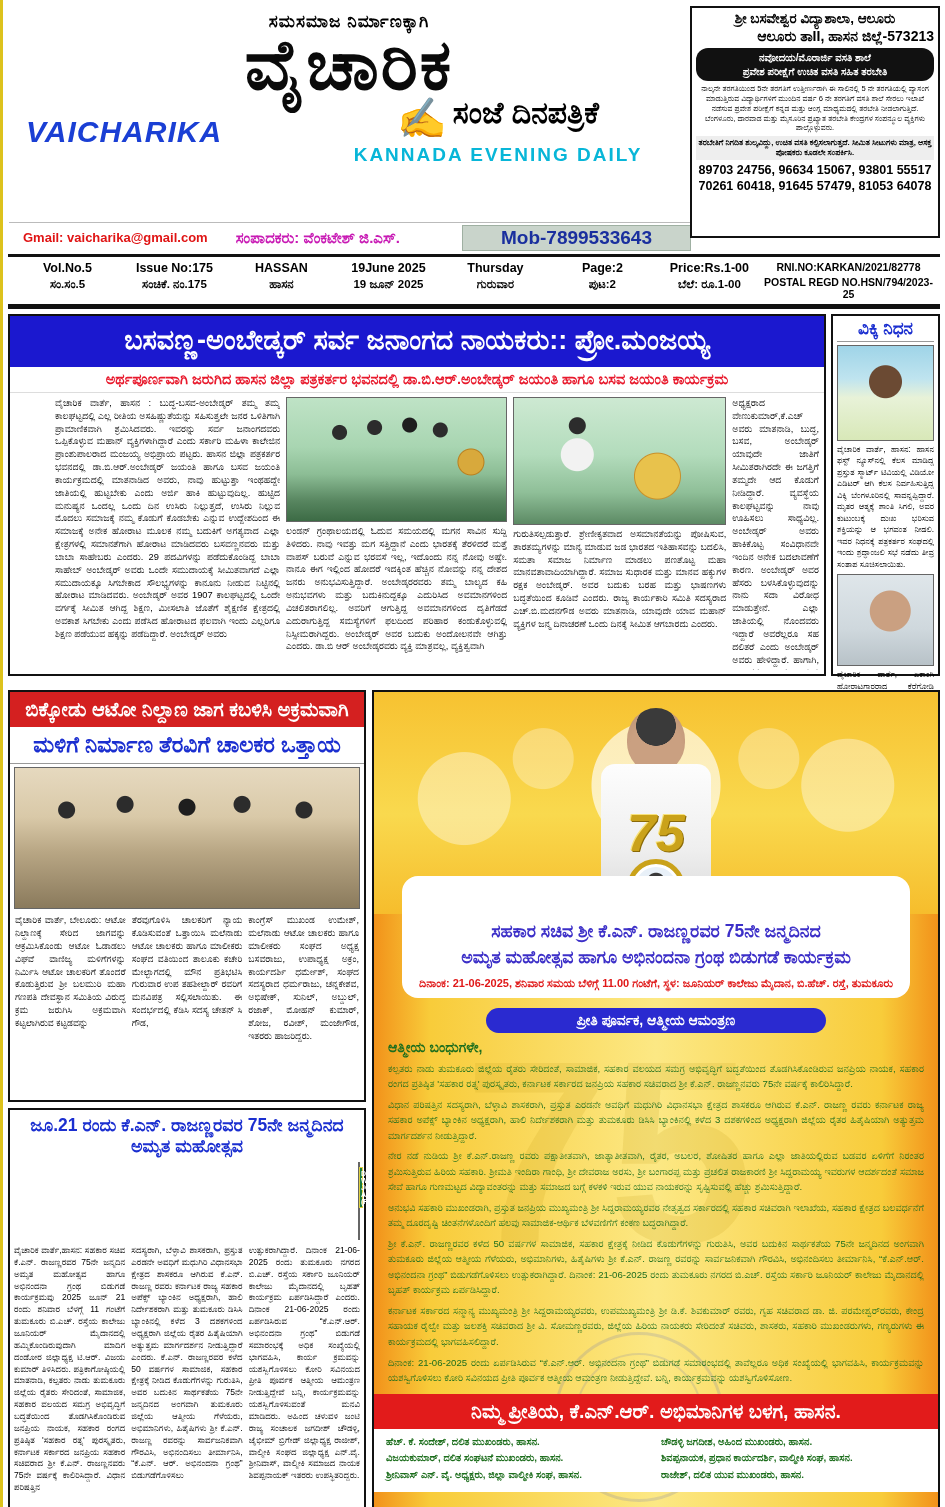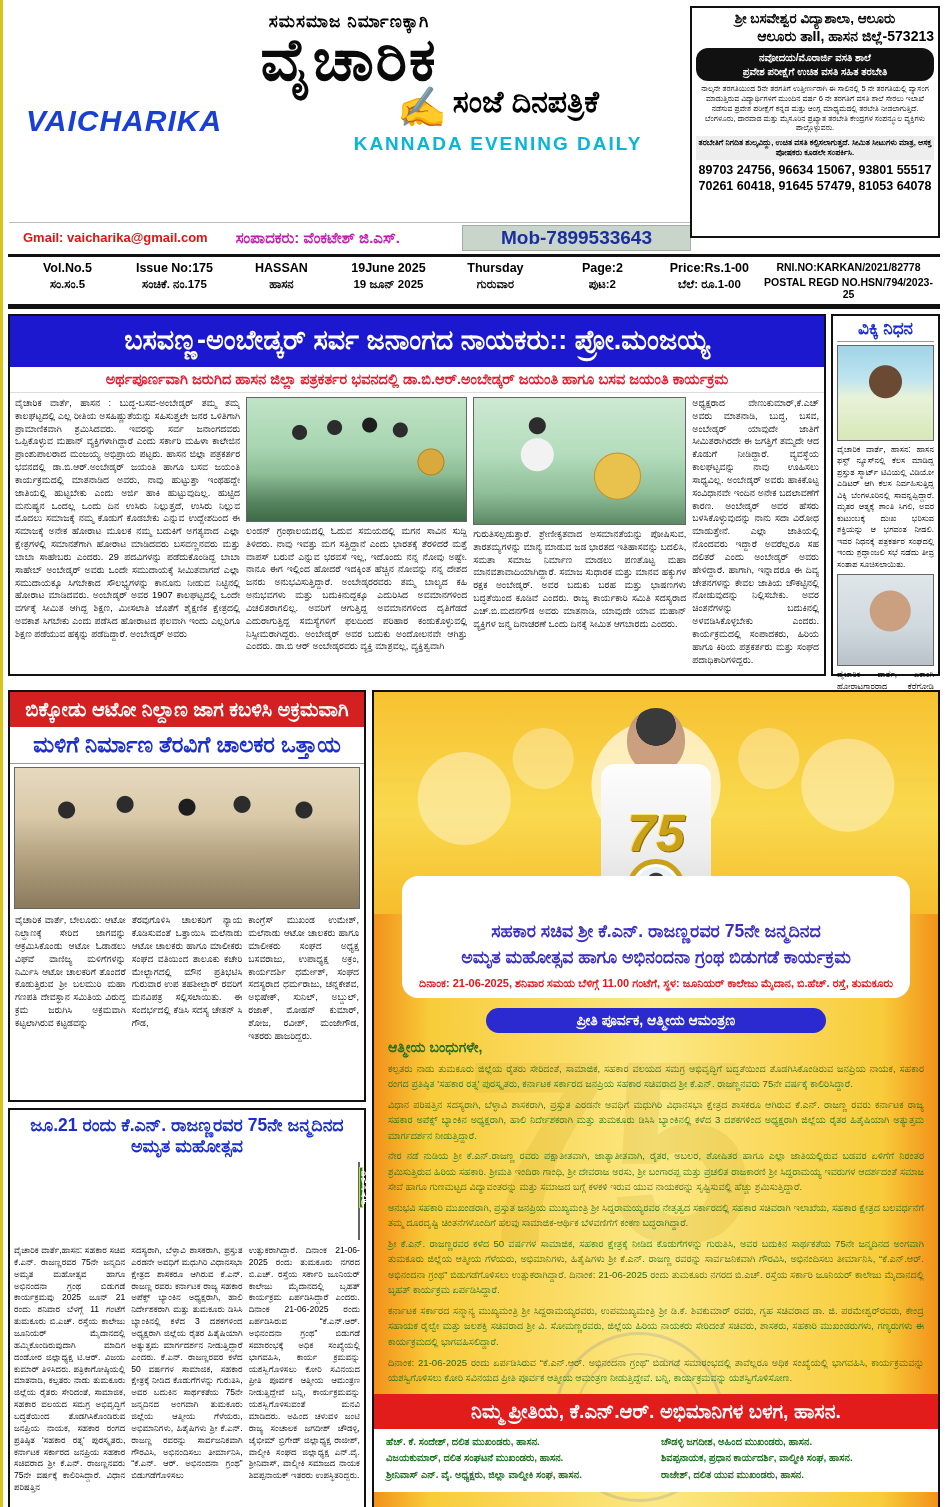--- a/index.html
+++ b/index.html
@@ -4,21 +4,21 @@
 <style>
   * { margin:0; padding:0; box-sizing:border-box; }
   html,body { background:#ffffff; }
   body { width:945px; height:1507px; font-family:"Liberation Sans", sans-serif; overflow:hidden; }
   .page { width:945px; height:1507px; background:#fff; position:relative; padding:4px 5px; border-left:3px solid #ddc21c; }
 
   
   .masthead { position:relative; height:248px; }
   .mast-left { position:absolute; left:0; top:0; width:682px; height:248px; }
   .tagline { text-align:center; font-weight:bold; font-size:17px; letter-spacing:1px; padding-top:8px; }
-  .title-kn { text-align:center; font-size:59px; line-height:0.95; font-weight:bold; color:#0a0a0a; letter-spacing:2px; }
+  .title-kn { text-align:center; font-size:70px; line-height:0.95; font-weight:bold; color:#0a0a0a; letter-spacing:2px; }
   .mast-row { position:relative; height:62px; margin-top:2px; }
   .title-en { position:absolute; left:18px; bottom:14px; color:#1a3fd4; font-size:30px; font-weight:bold; font-style:italic; letter-spacing:1px; }
   .sub-wrap { position:absolute; left:300px; top:-6px; width:380px; text-align:center; }
   .pen-icon { font-size:40px; vertical-align:middle; margin-right:6px; }
   .sub-kn { font-size:30px; font-weight:bold; }
   .sub-en { color:#08b6d8; font-weight:bold; font-size:19px; letter-spacing:2px; margin-top:2px; }
   .contact-strip { position:absolute; left:1px; bottom:0; width:682px; height:30px; display:flex; align-items:center; border-top:1px solid #bbb; }
   .gmail { color:#e01414; font-weight:bold; font-size:13px; margin-left:14px; }
   .editor { color:#c81ab4; font-weight:bold; font-size:15px; margin-left:28px; }
   .mob { background:#c9d4cb; color:#1a2f9e; font-weight:bold; font-size:19px; padding:1px 38px; margin-left:auto; border:1px solid #9fb0a2; }
@@ -41,21 +41,21 @@
   .info-kn { font-size:11.5px; font-weight:bold; margin-top:3px; }
   .info-cell.small .info-en, .info-cell.small .info-kn { font-size:10.5px; }
 
   
   .row-main { display:flex; gap:5px; margin-top:5px; height:362px; }
   .main-article { width:818px; border:2px solid #111; background:#fff; display:flex; flex-direction:column; }
   .ma-headline { background:#1b18cf; color:#fff; text-align:center; font-size:27px; font-weight:bold; padding:9px 4px 11px; }
   .ma-subhead { color:#e8192c; text-align:center; font-size:14.5px; font-weight:bold; padding:4px 2px; border-bottom:1px solid #ddd; }
   .ma-body { flex:1; display:flex; gap:6px; padding:4px 5px; overflow:hidden; }
   .ma-col { font-size:9.3px; line-height:1.38; text-align:justify; overflow:hidden; }
-  .ma-col1 { width:28%; }
+  .ma-col1 { width:28%;margin-left:40px; }
   .ma-col2 { width:27.5%; }
   .ma-col3 { width:26.5%; }
   .ma-col4 { flex:1; }
   .photo { border:1px solid #666; margin-bottom:3px; }
   .photo-jayanti1 { height:125px; background:
       radial-gradient(circle at 84% 52%, #d8a93c 0 12px, #b97f1e 13px, transparent 14px),
       radial-gradient(circle at 24% 28%, #2c2c2c 0 7px, transparent 8px),
       radial-gradient(circle at 40% 24%, #2c2c2c 0 7px, transparent 8px),
       radial-gradient(circle at 56% 22%, #1e1e1e 0 7px, transparent 8px),
       radial-gradient(circle at 70% 26%, #2c2c2c 0 7px, transparent 8px),

